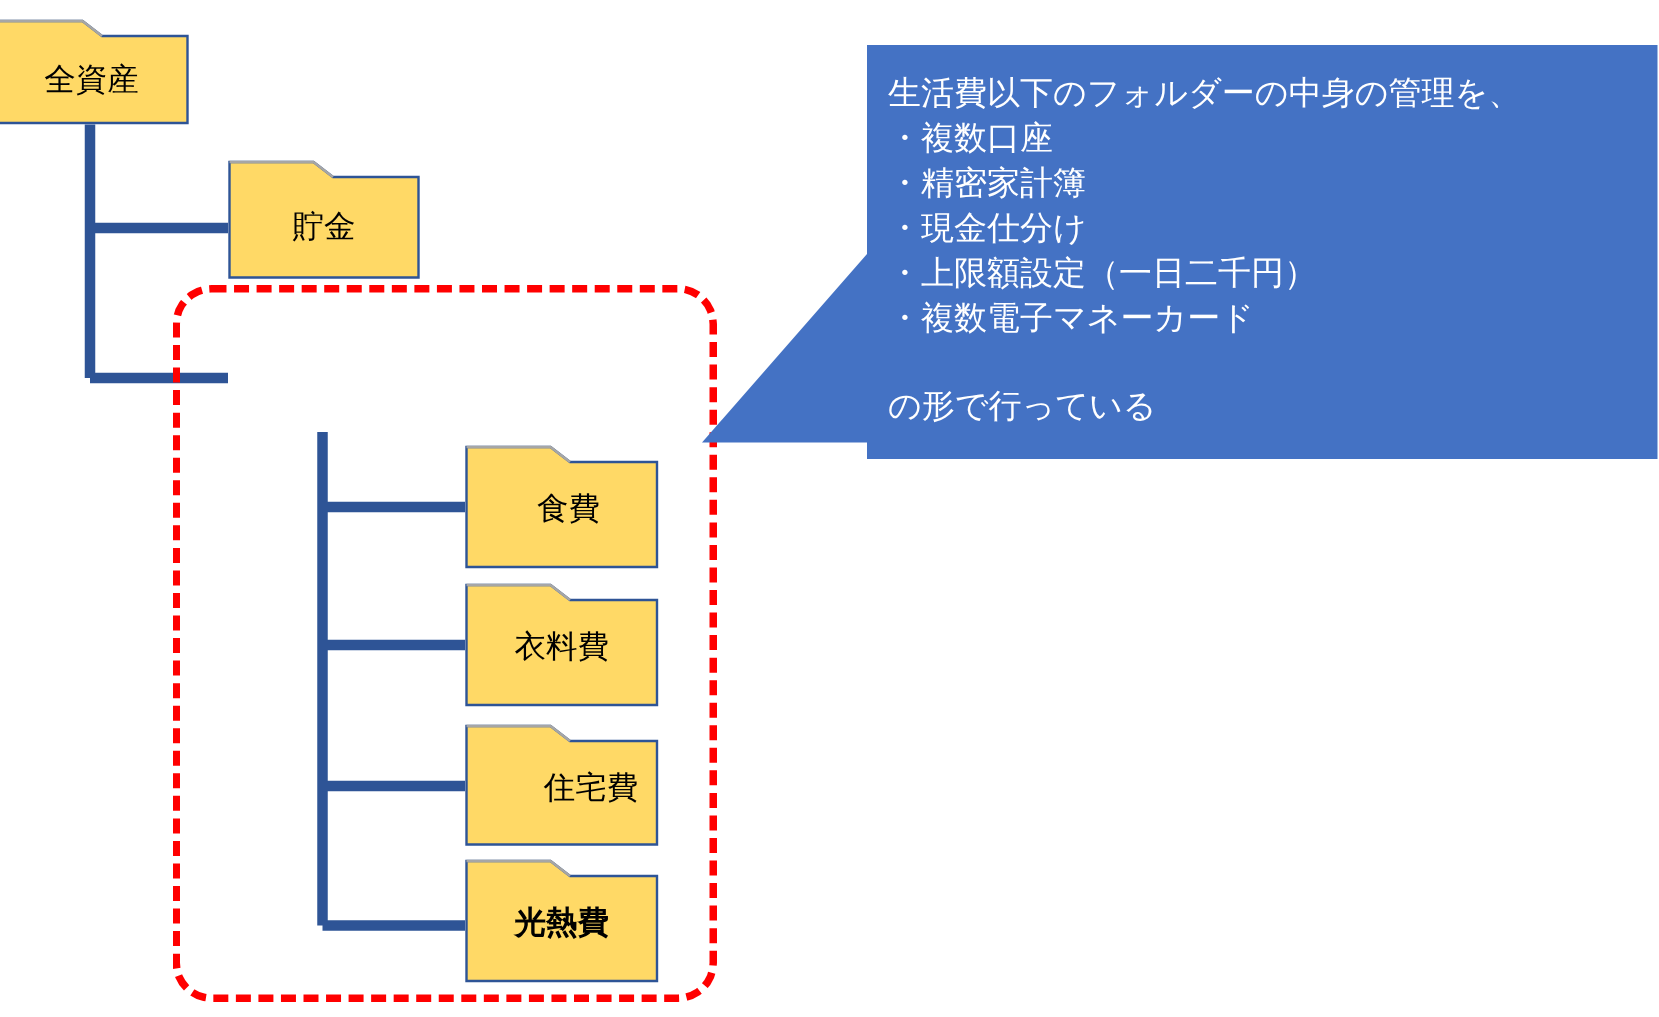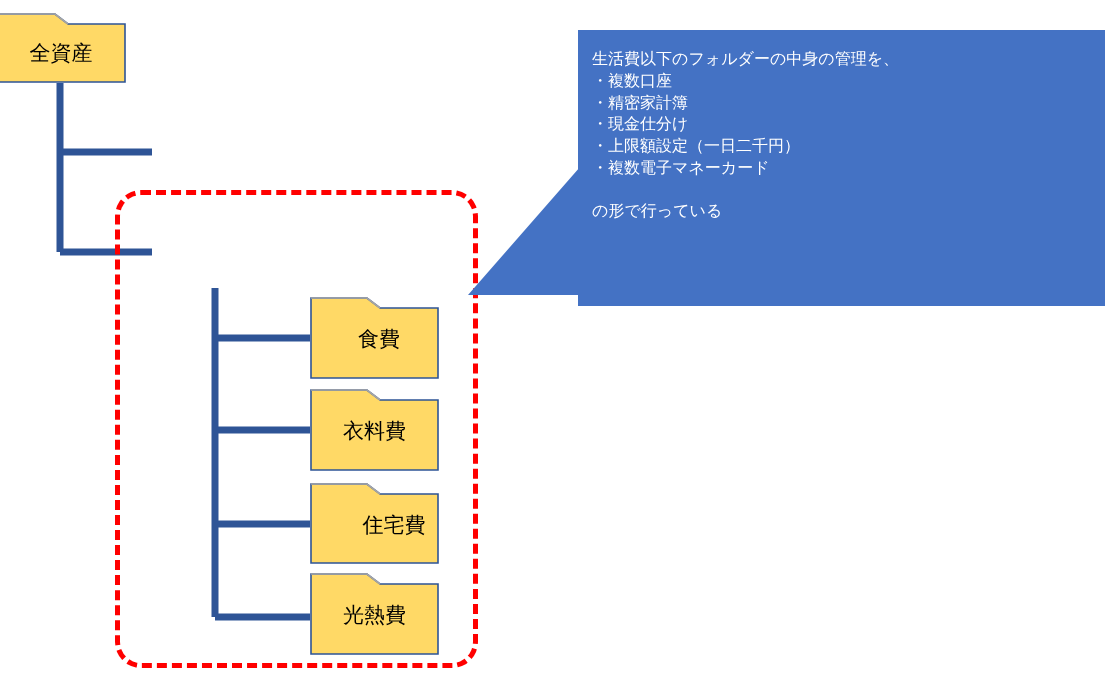--- a/index.html
+++ b/index.html
@@ -50,21 +50,21 @@
     background: #4472C4;
     box-sizing: border-box;
   }
   .callout-text {
     position: absolute;
     left: 14px;
     top: 18px;
     width: 505px;
     color: #FFFFFF;
     font-family: "DejaVu Sans", "Liberation Sans", sans-serif;
-    font-size: 16px;
+    font-size: 22px;
     line-height: 1.36;
     white-space: pre-wrap;
   }
   .dashed-box {
     position: absolute;
     left: 115px;
     top: 190px;
     width: 363px;
     height: 478px;
     border: 5px dashed #FF0000;
@@ -109,20 +109,27 @@
   </div>
 
   <div class="folder" style="left:-4px; top:7px; width:130px; height:76px;">
     <svg width="130" height="76" viewBox="0 0 130 76">
       <path d="M1,7 L59,7 L72,17 L129,17 L129,75 L1,75 Z" fill="#FFD966" stroke="#2E5496" stroke-width="1.6" stroke-linejoin="miter"></path>
       <path d="M1,7 L59,7 L72,17" fill="none" stroke="#A6A6A6" stroke-width="1.6"></path>
     </svg>
     <div class="folder-label" style="top:36px;">全資産</div>
   </div>
 
+  <div class="folder" style="left:152px; top:107px; width:128px; height:79px;">
+    <svg width="128" height="79" viewBox="0 0 128 79">
+      <path d="M1,1 L57,1 L70,11 L127,11 L127,78 L1,78 Z" fill="#FFD966" stroke="#2E5496" stroke-width="1.6" stroke-linejoin="miter"></path>
+      <path d="M1,1 L57,1 L70,11" fill="none" stroke="#A6A6A6" stroke-width="1.6"></path>
+    </svg>
+    <div class="folder-label" style="top:34px;">貯金</div>
+  </div>
 
 
   <div class="folder" style="left:310px; top:297px; width:138px; height:82px;">
     <svg width="129" height="82" viewBox="0 0 129 82">
       <path d="M1,1 L57,1 L70,11 L128,11 L128,81 L1,81 Z" fill="#FFD966" stroke="#2E5496" stroke-width="1.6" stroke-linejoin="miter"></path>
       <path d="M1,1 L57,1 L70,11" fill="none" stroke="#A6A6A6" stroke-width="1.6"></path>
     </svg>
     <div class="folder-label" style="top:32px;">食費</div>
   </div>
 
@@ -140,16 +147,16 @@
       <path d="M1,1 L57,1 L70,11" fill="none" stroke="#A6A6A6" stroke-width="1.6"></path>
     </svg>
     <div class="folder-label" style="top:32px;">住宅費</div>
   </div>
 
   <div class="folder" style="left:310px; top:573px; width:129px; height:82px;">
     <svg width="129" height="82" viewBox="0 0 129 82">
       <path d="M1,1 L57,1 L70,11 L128,11 L128,81 L1,81 Z" fill="#FFD966" stroke="#2E5496" stroke-width="1.6" stroke-linejoin="miter"></path>
       <path d="M1,1 L57,1 L70,11" fill="none" stroke="#A6A6A6" stroke-width="1.6"></path>
     </svg>
-    <div class="folder-label" style="top:32px;">光熱費</div>
+    <div class="folder-label" style="top:32px;font-weight:bold;">光熱費</div>
   </div>
 
 </div>
 
 </body></html>

